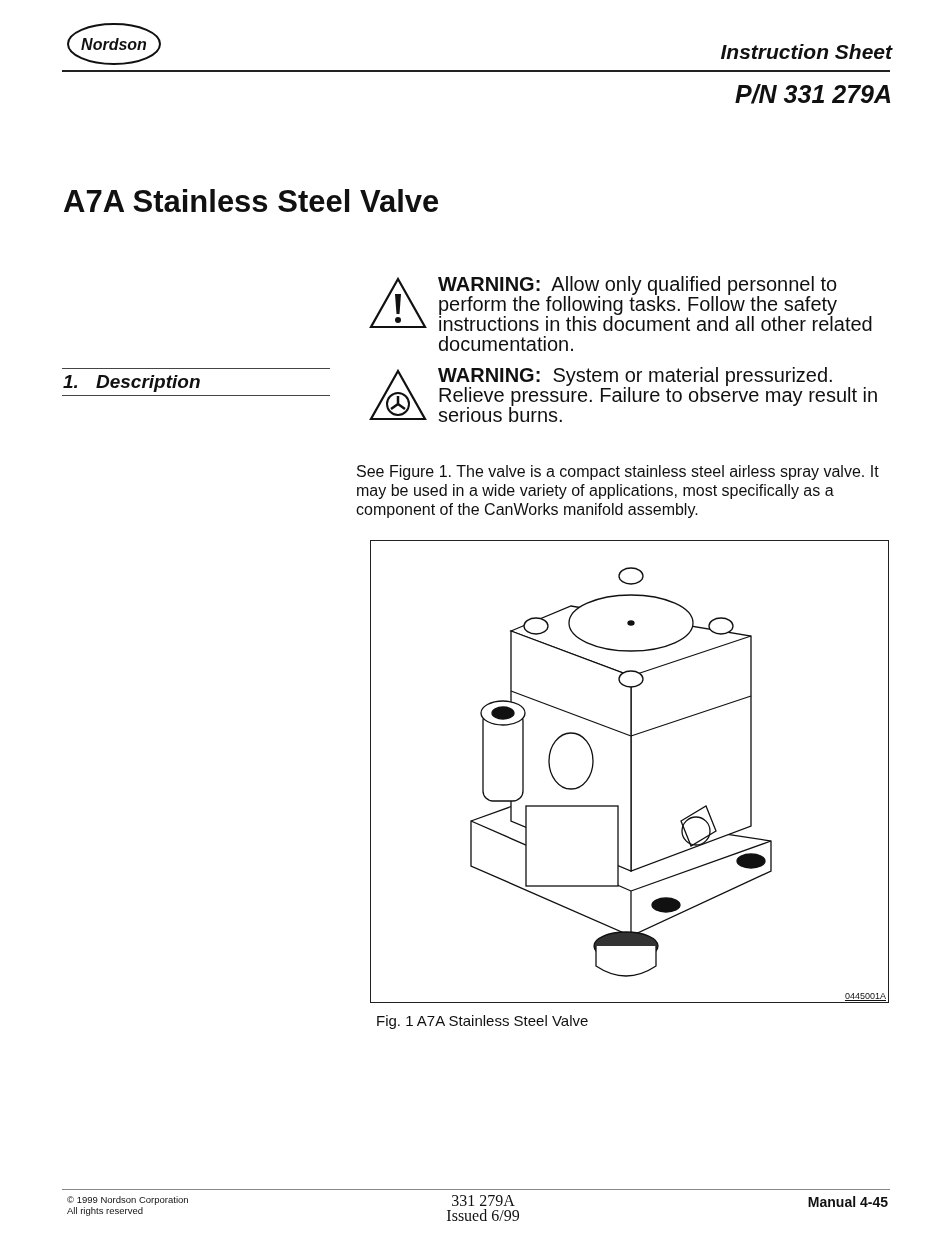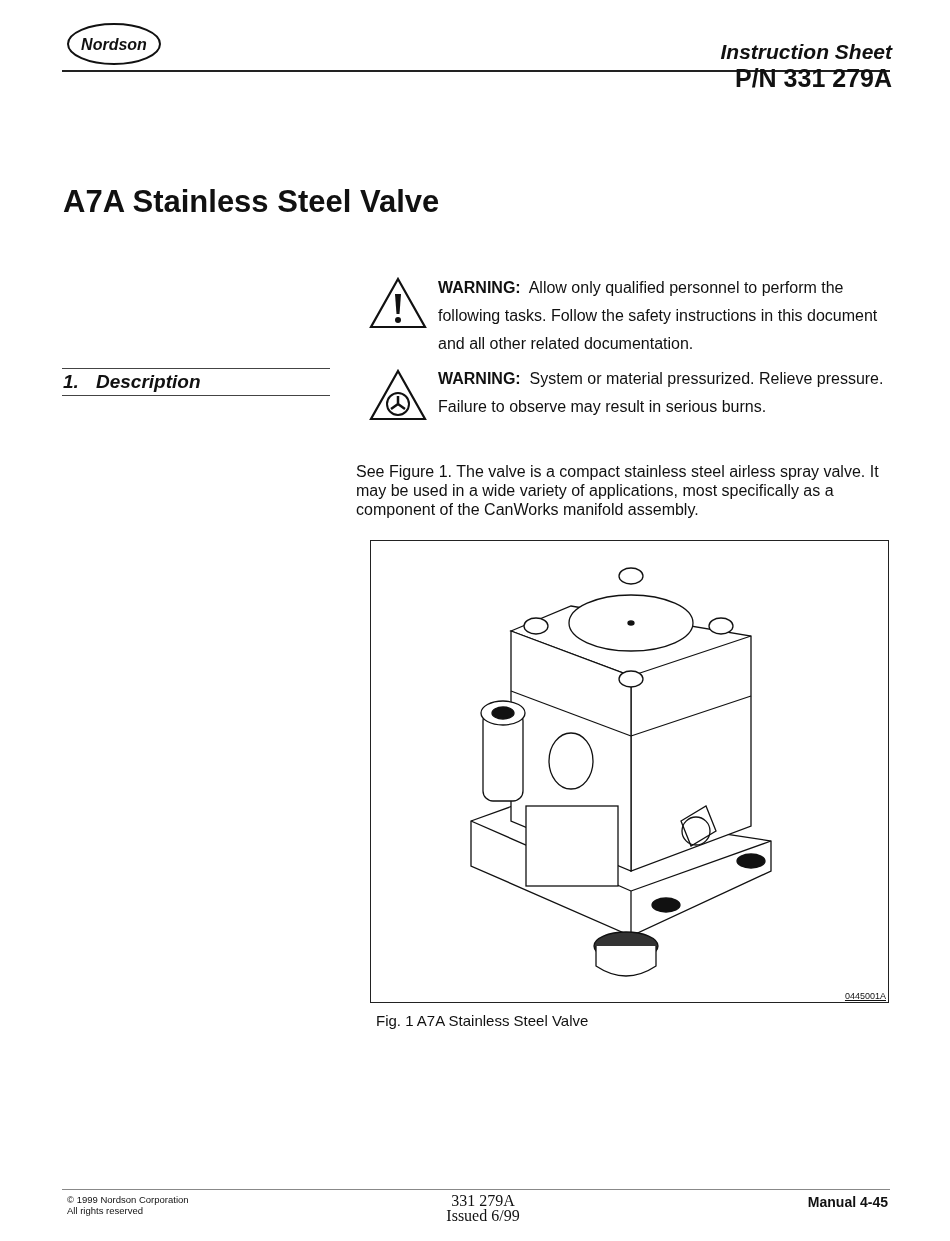--- a/index.html
+++ b/index.html
@@ -1,26 +1,26 @@
 <!DOCTYPE html>
 <html><head>
 <meta charset="utf-8">
 <style>
   html, body { margin:0; padding:0; background:#fff; }
   body { width:950px; height:1241px; position:relative; font-family:"Liberation Sans", sans-serif; color:#111; overflow:hidden; }
   .abs { position:absolute; }
   .logo { left:66px; top:22px; width:96px; height:44px; }
   .hdr-rule { left:62px; top:70px; width:828px; height:0; border-top:2px solid #222; }
   .hdr-title { right:58px; top:40px; font-size:21px; font-weight:bold; font-style:italic; }
-  .hdr-pn { right:58px; top:64px; font-size:25px; font-weight:bold; }
+  .hdr-pn { right:58px; top:80px; font-size:25px; font-weight:bold; font-style:italic; }
   .doc-title { left:63px; top:184px; font-size:31px; font-weight:bold; }
   .sec { left:62px; top:368px; width:268px; height:26px; border-top:1px solid #444; border-bottom:1px solid #444; }
   .sec span { position:absolute; top:2px; font-size:19px; font-weight:bold; font-style:italic; }
   .warn-icon { width:60px; height:54px; }
-  .warn-text { left:438px; width:460px; font-size:16px; line-height:28px; }
+  .warn-text { left:438px; width:460px; font-size:20px; line-height:20px; }
   .para { left:356px; top:462px; width:530px; font-size:16px; line-height:19px; }
   .fig { left:370px; top:540px; width:517px; height:461px; border:1px solid #222; }
   .fig-id { position:absolute; right:2px; bottom:1px; font-size:9px;text-decoration:underline; }
   .fig-cap { left:376px; top:1012px; font-size:15px; }
   .ft-rule { left:62px; top:1189px; width:828px; border-top:1px solid #888; }
   .ft-left { left:67px; top:1194px; font-size:9.5px; line-height:11px; }
   .ft-mid { left:430px; top:1193px; width:106px; text-align:center; font-size:16px; line-height:15px;font-family:Liberation Serif, serif; }
   .ft-right { right:62px; top:1194px; font-size:14px; font-weight:bold; }
 </style>
 </head>

